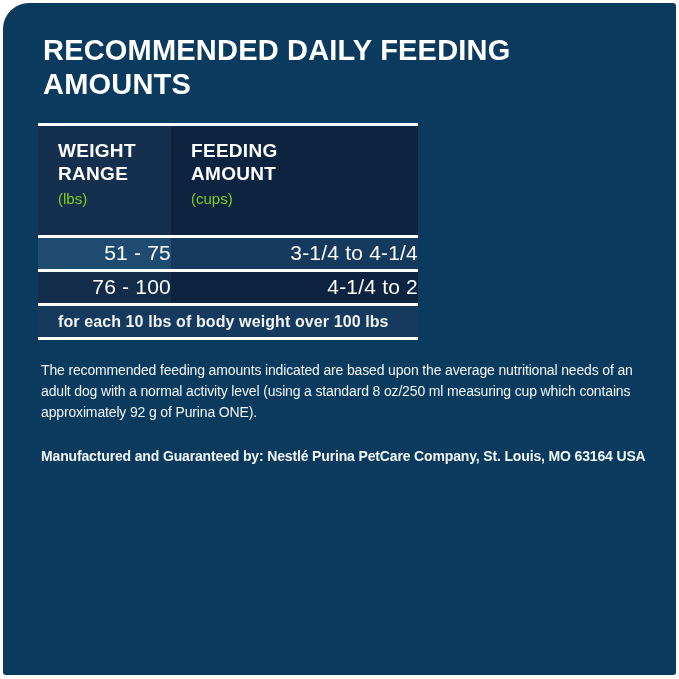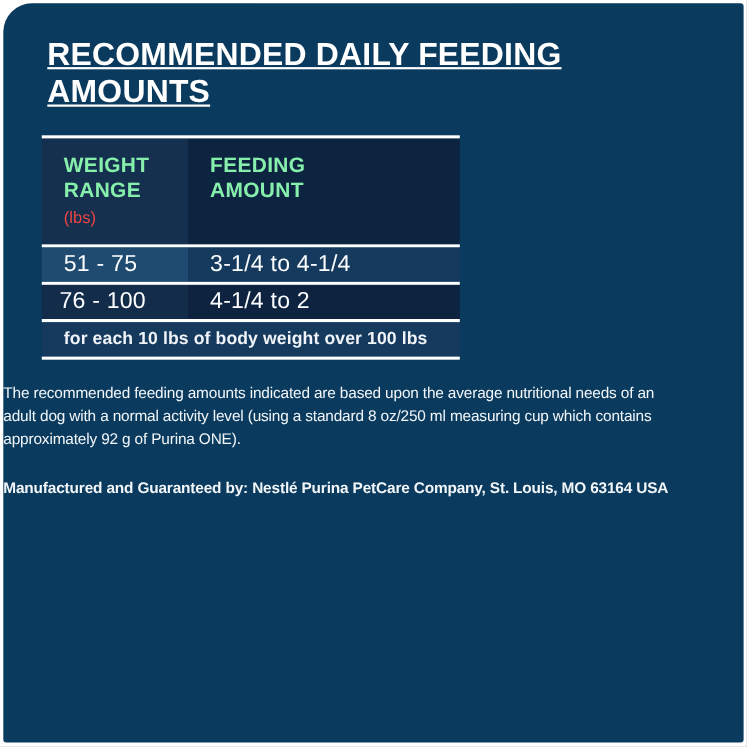--- a/index.html
+++ b/index.html
@@ -29,53 +29,53 @@
     color:var(--text-white);
   }
   .title{
     margin:30px 0 0 40px;
     width:470px;
     font-size:29px;
     font-weight:800;
     line-height:34px;
     letter-spacing:0.2px;
     color:#ffffff;
-    text-decoration:underline;
   }
   .ftable{
     margin:22px 0 0 35px;
     width:380px;
     border-top:3px solid var(--line-white);
     border-bottom:3px solid var(--line-white);
   }
   .trow{display:flex;}
   .trow + .trow{border-top:3px solid var(--line-white);}
   .cell-left{width:133px;flex:none;padding-left:20px;}
   .cell-right{flex:1;padding-left:20px;}
   .thead .cell-left{background:var(--header-left);padding-top:13px;padding-bottom:15px;}
   .thead .cell-right{background:var(--header-right);padding-top:13px;padding-bottom:28px;}
-  .col-label{font-size:19px;font-weight:700;line-height:23px;letter-spacing:0.3px;color:#86efac;}
+  .col-label{font-size:19px;font-weight:700;line-height:23px;letter-spacing:0.3px;color:#ffffff;}
   .col-label.w1{width:110px;}
   .col-label.w2{width:145px;}
-  .col-unit{font-size:15px;font-weight:400;margin-top:5px;color:#ef4444;}
+  .col-unit{font-size:15px;font-weight:400;margin-top:5px;color:#84cc16;}
   .r-light .cell-left{background:var(--row-light-left);}
   .r-light .cell-right{background:var(--row-light-right);}
   .r-dark .cell-left{background:var(--row-dark-left);padding-left:16px;}
   .r-dark .cell-right{background:var(--row-dark-right);}
   .r-body .cell-left, .r-body .cell-right{
     min-height:31px;
     display:flex;
     flex-direction:column;
     justify-content:center;
     padding-top:3px;
     padding-bottom:4px;
   }
-  .row-value{font-size:21px;font-weight:500;letter-spacing:0.2px;color:#fdfeff;}
+  .row-value{font-size:21px;font-weight:500;letter-spacing:0.2px;color:#fdfeff;text-align:right;}
   .row-note{font-size:16px;font-weight:700;letter-spacing:0.1px;margin-top:1px;color:#f0f4f8;}
   .copy{
+    margin-left:38px;
     width:617px;
     font-size:14px;
     line-height:21px;
     letter-spacing:-0.15px;
     color:#f2f6f9;
   }
   .p1{margin-top:20px;}
   .p2{margin-top:23px;font-weight:700;}
   .p3{margin-top:17px;}
 </style>
@@ -88,20 +88,21 @@
 
   <div class="ftable">
 
     <div class="trow thead">
       <div class="cell-left">
         <div class="col-label w1">WEIGHT RANGE</div>
         <div class="col-unit">(lbs)</div>
       </div>
       <div class="cell-right">
         <div class="col-label w2">FEEDING AMOUNT</div>
+        <div class="col-unit">(cups)</div>
       </div>
     </div>
 
     <div class="trow r-body r-light">
       <div class="cell-left">
         <div class="row-value">51 - 75</div>
       </div>
       <div class="cell-right">
         <div class="row-value">3-1/4 to 4-1/4</div>
       </div>

